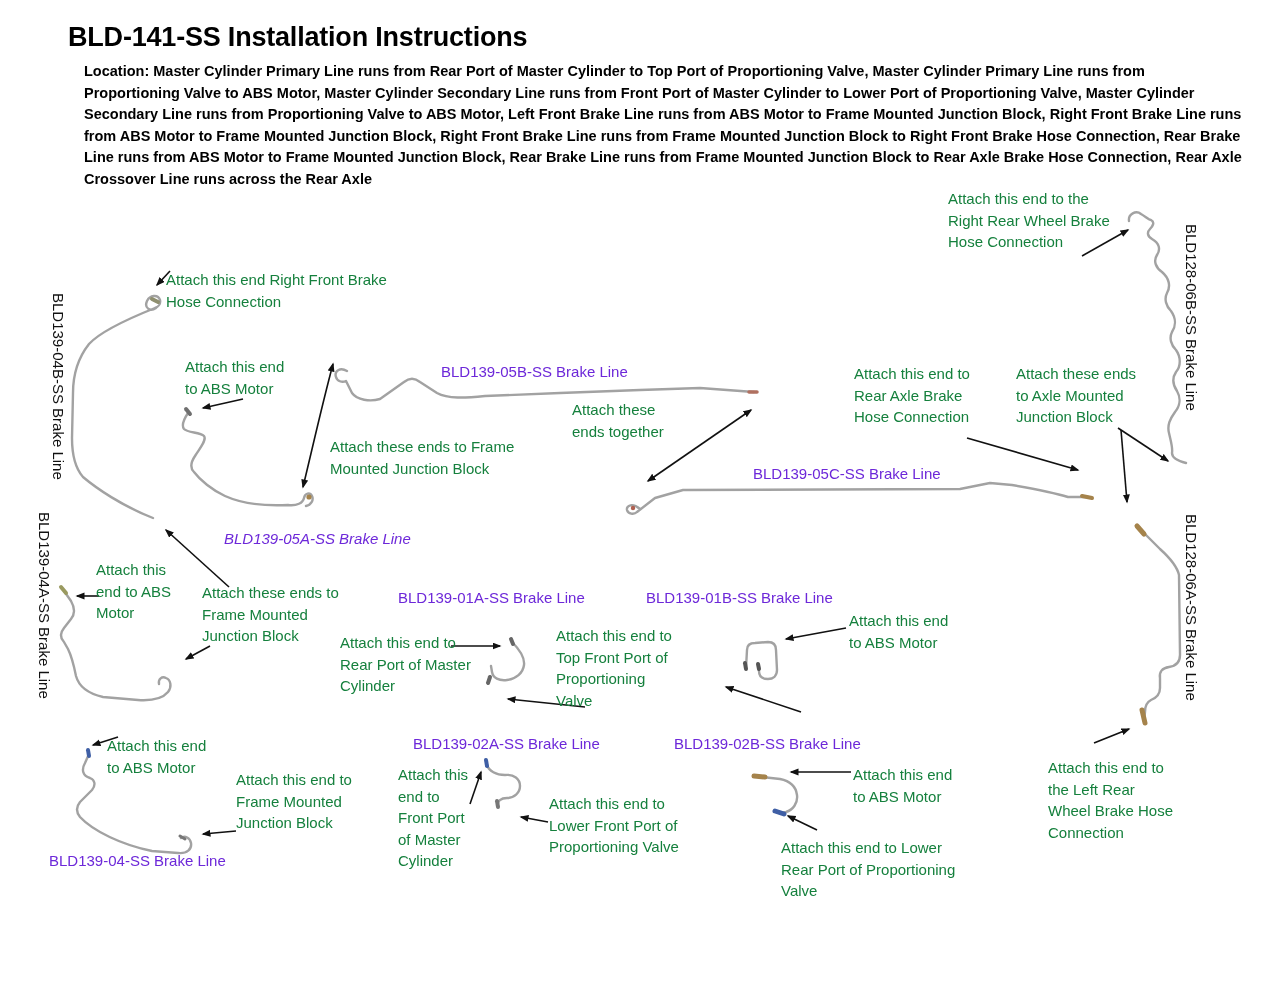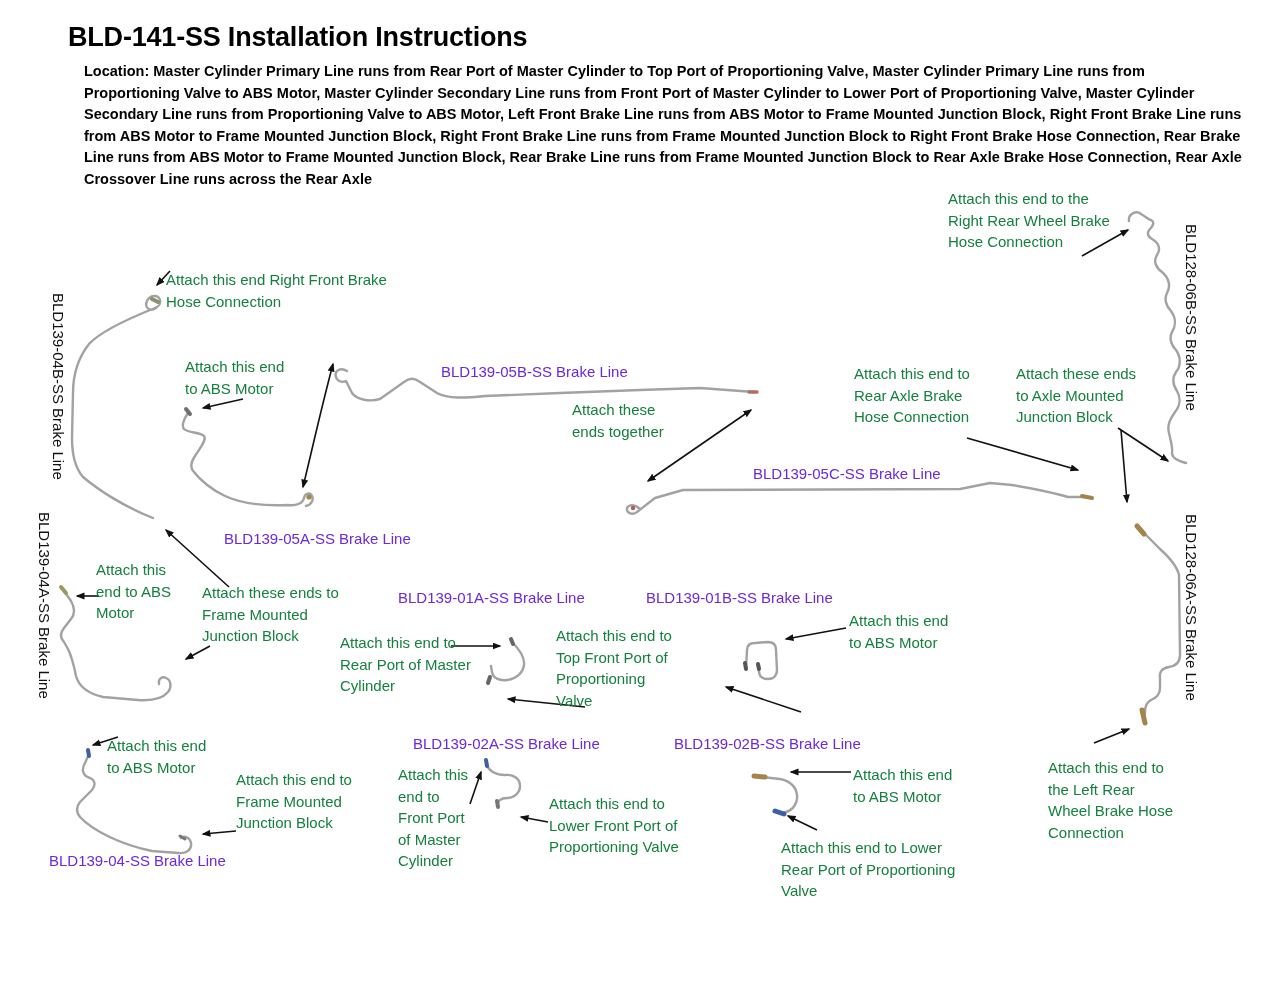--- a/index.html
+++ b/index.html
@@ -94,21 +94,21 @@
     <path class="arrow" marker-end="url(#ah)" d="M1094,743 L1129,729"></path>
   </svg>
 
   <div class="abs vlabel" style="left:50px;top:293px;">BLD139-04B-SS Brake Line</div>
   <div class="abs vlabel" style="left:36px;top:512px;">BLD139-04A-SS Brake Line</div>
   <div class="abs vlabel" style="left:1183px;top:224px;">BLD128-06B-SS Brake Line</div>
   <div class="abs vlabel" style="left:1183px;top:514px;">BLD128-06A-SS Brake Line</div>
 
   <div class="abs part-label" style="left:441px;top:363px;">BLD139-05B-SS Brake Line</div>
   <div class="abs part-label" style="left:753px;top:465px;">BLD139-05C-SS Brake Line</div>
-  <div class="abs part-label" style="left:224px;top:530px;">BLD139-05A-SS Brake Line</div>
+  <div class="abs part-label" style="left:224px;top:530px;font-style:italic;">BLD139-05A-SS Brake Line</div>
   <div class="abs part-label" style="left:385px;top:589px;margin-left:13px;">BLD139-01A-SS Brake Line</div>
   <div class="abs part-label" style="left:646px;top:589px;">BLD139-01B-SS Brake Line</div>
   <div class="abs part-label" style="left:413px;top:735px;">BLD139-02A-SS Brake Line</div>
   <div class="abs part-label" style="left:674px;top:735px;">BLD139-02B-SS Brake Line</div>
   <div class="abs part-label" style="left:49px;top:852px;">BLD139-04-SS Brake Line</div>
 
   <div class="abs callout" style="left:948px;top:188px;">Attach this end to the
 Right Rear Wheel Brake
 Hose Connection</div>
   <div class="abs callout" style="left:166px;top:269px;">Attach this end Right Front Brake
@@ -116,20 +116,22 @@
   <div class="abs callout" style="left:185px;top:356px;">Attach this end
 to ABS Motor</div>
   <div class="abs callout" style="left:854px;top:363px;">Attach this end to
 Rear Axle Brake
 Hose Connection</div>
   <div class="abs callout" style="left:1016px;top:363px;">Attach these ends
 to Axle Mounted
 Junction Block</div>
   <div class="abs callout" style="left:572px;top:399px;">Attach these
 ends together</div>
+  <div class="abs callout" style="left:330px;top:436px;">Attach these ends to Frame
+Mounted Junction Block</div>
   <div class="abs callout" style="left:96px;top:559px;">Attach this
 end to ABS
 Motor</div>
   <div class="abs callout" style="left:202px;top:582px;">Attach these ends to
 Frame Mounted
 Junction Block</div>
   <div class="abs callout" style="left:340px;top:632px;">Attach this end to
 Rear Port of Master
 Cylinder</div>
   <div class="abs callout" style="left:556px;top:625px;">Attach this end to

